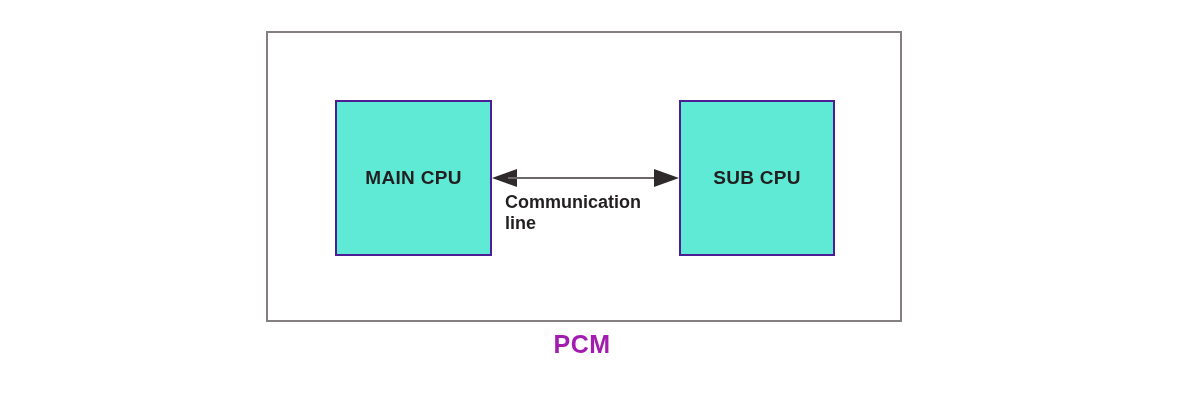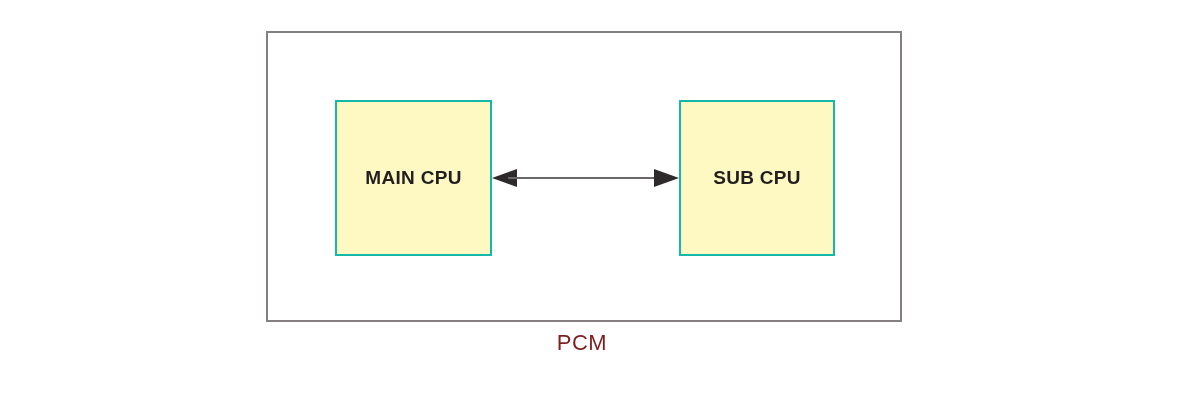--- a/index.html
+++ b/index.html
@@ -20,22 +20,22 @@
     position: absolute;
     left: 266px;
     top: 31px;
     width: 632px;
     height: 287px;
     border: 2px solid #857f7f;
     background: #ffffff;
   }
   .cpu-box {
     position: absolute;
-    border: 2px solid #14b8a6;
-    background: #fef9c3;
+    border: 2px solid #4c1d95;
+    background: #5eead4;
     display: flex;
     align-items: center;
     justify-content: center;
     font-weight: bold;
     font-size: 19px;
     letter-spacing: 0.3px;
     color: #231f20;
   }
   .main-cpu-box {
     left: 335px;
@@ -90,24 +90,24 @@
     font-size: 18px;
     line-height: 21px;
     color: #231f20;
   }
   .outer-label {
     position: absolute;
     left: 266px;
     top: 330px;
     width: 632px;
     text-align: center;
-    font-weight: normal;
-    font-size: 22px;
+    font-weight: bold;
+    font-size: 25px;
     letter-spacing: 0.5px;
-    color: #7f1d1d;
+    color: #a21caf;
   }
 </style>
 </head>
 <body>
 
 <div class="canvas">
 
   <div class="outer-box"></div>
 
   <div class="cpu-box main-cpu-box">
@@ -117,16 +117,17 @@
   <div class="cpu-box sub-cpu-box">
     <span>SUB CPU</span>
   </div>
 
   <div class="arrow">
     <div class="arrow-head arrow-head-left"></div>
     <div class="arrow-shaft"></div>
     <div class="arrow-head arrow-head-right"></div>
   </div>
 
+  <div class="connection-label">Communication line</div>
 
   <div class="outer-label">PCM</div>
 
 </div>
 
 </body></html>

